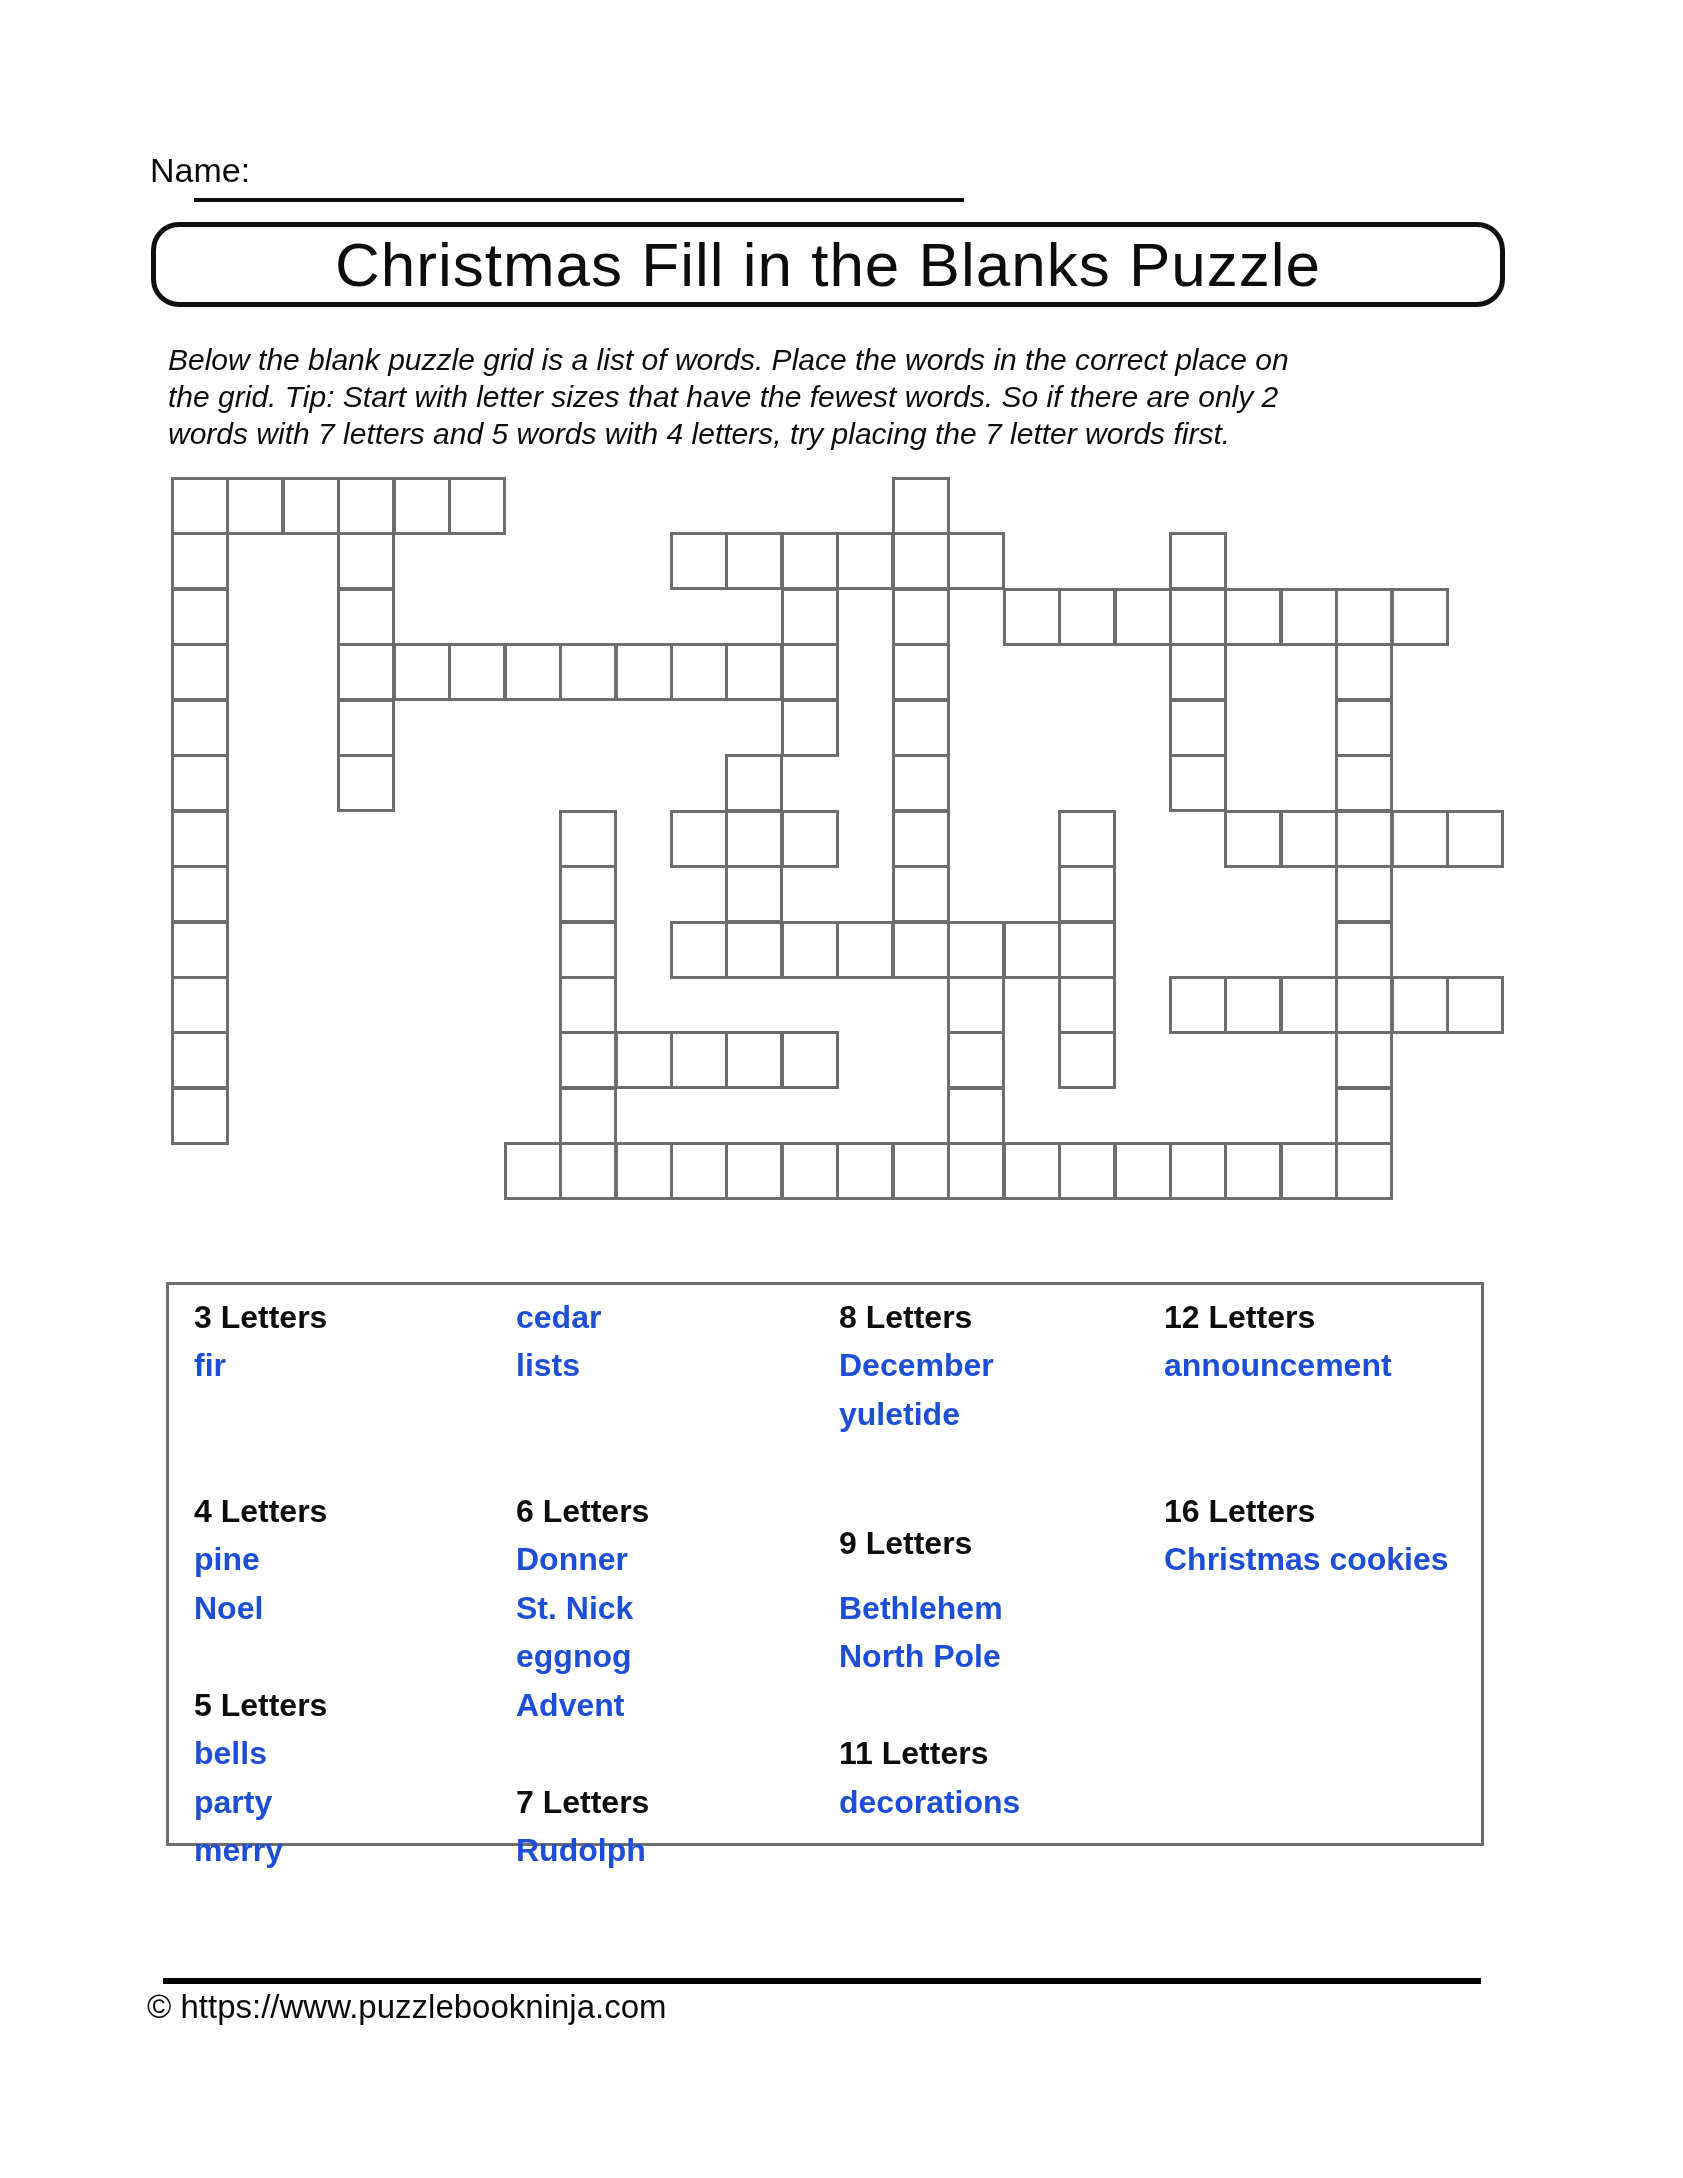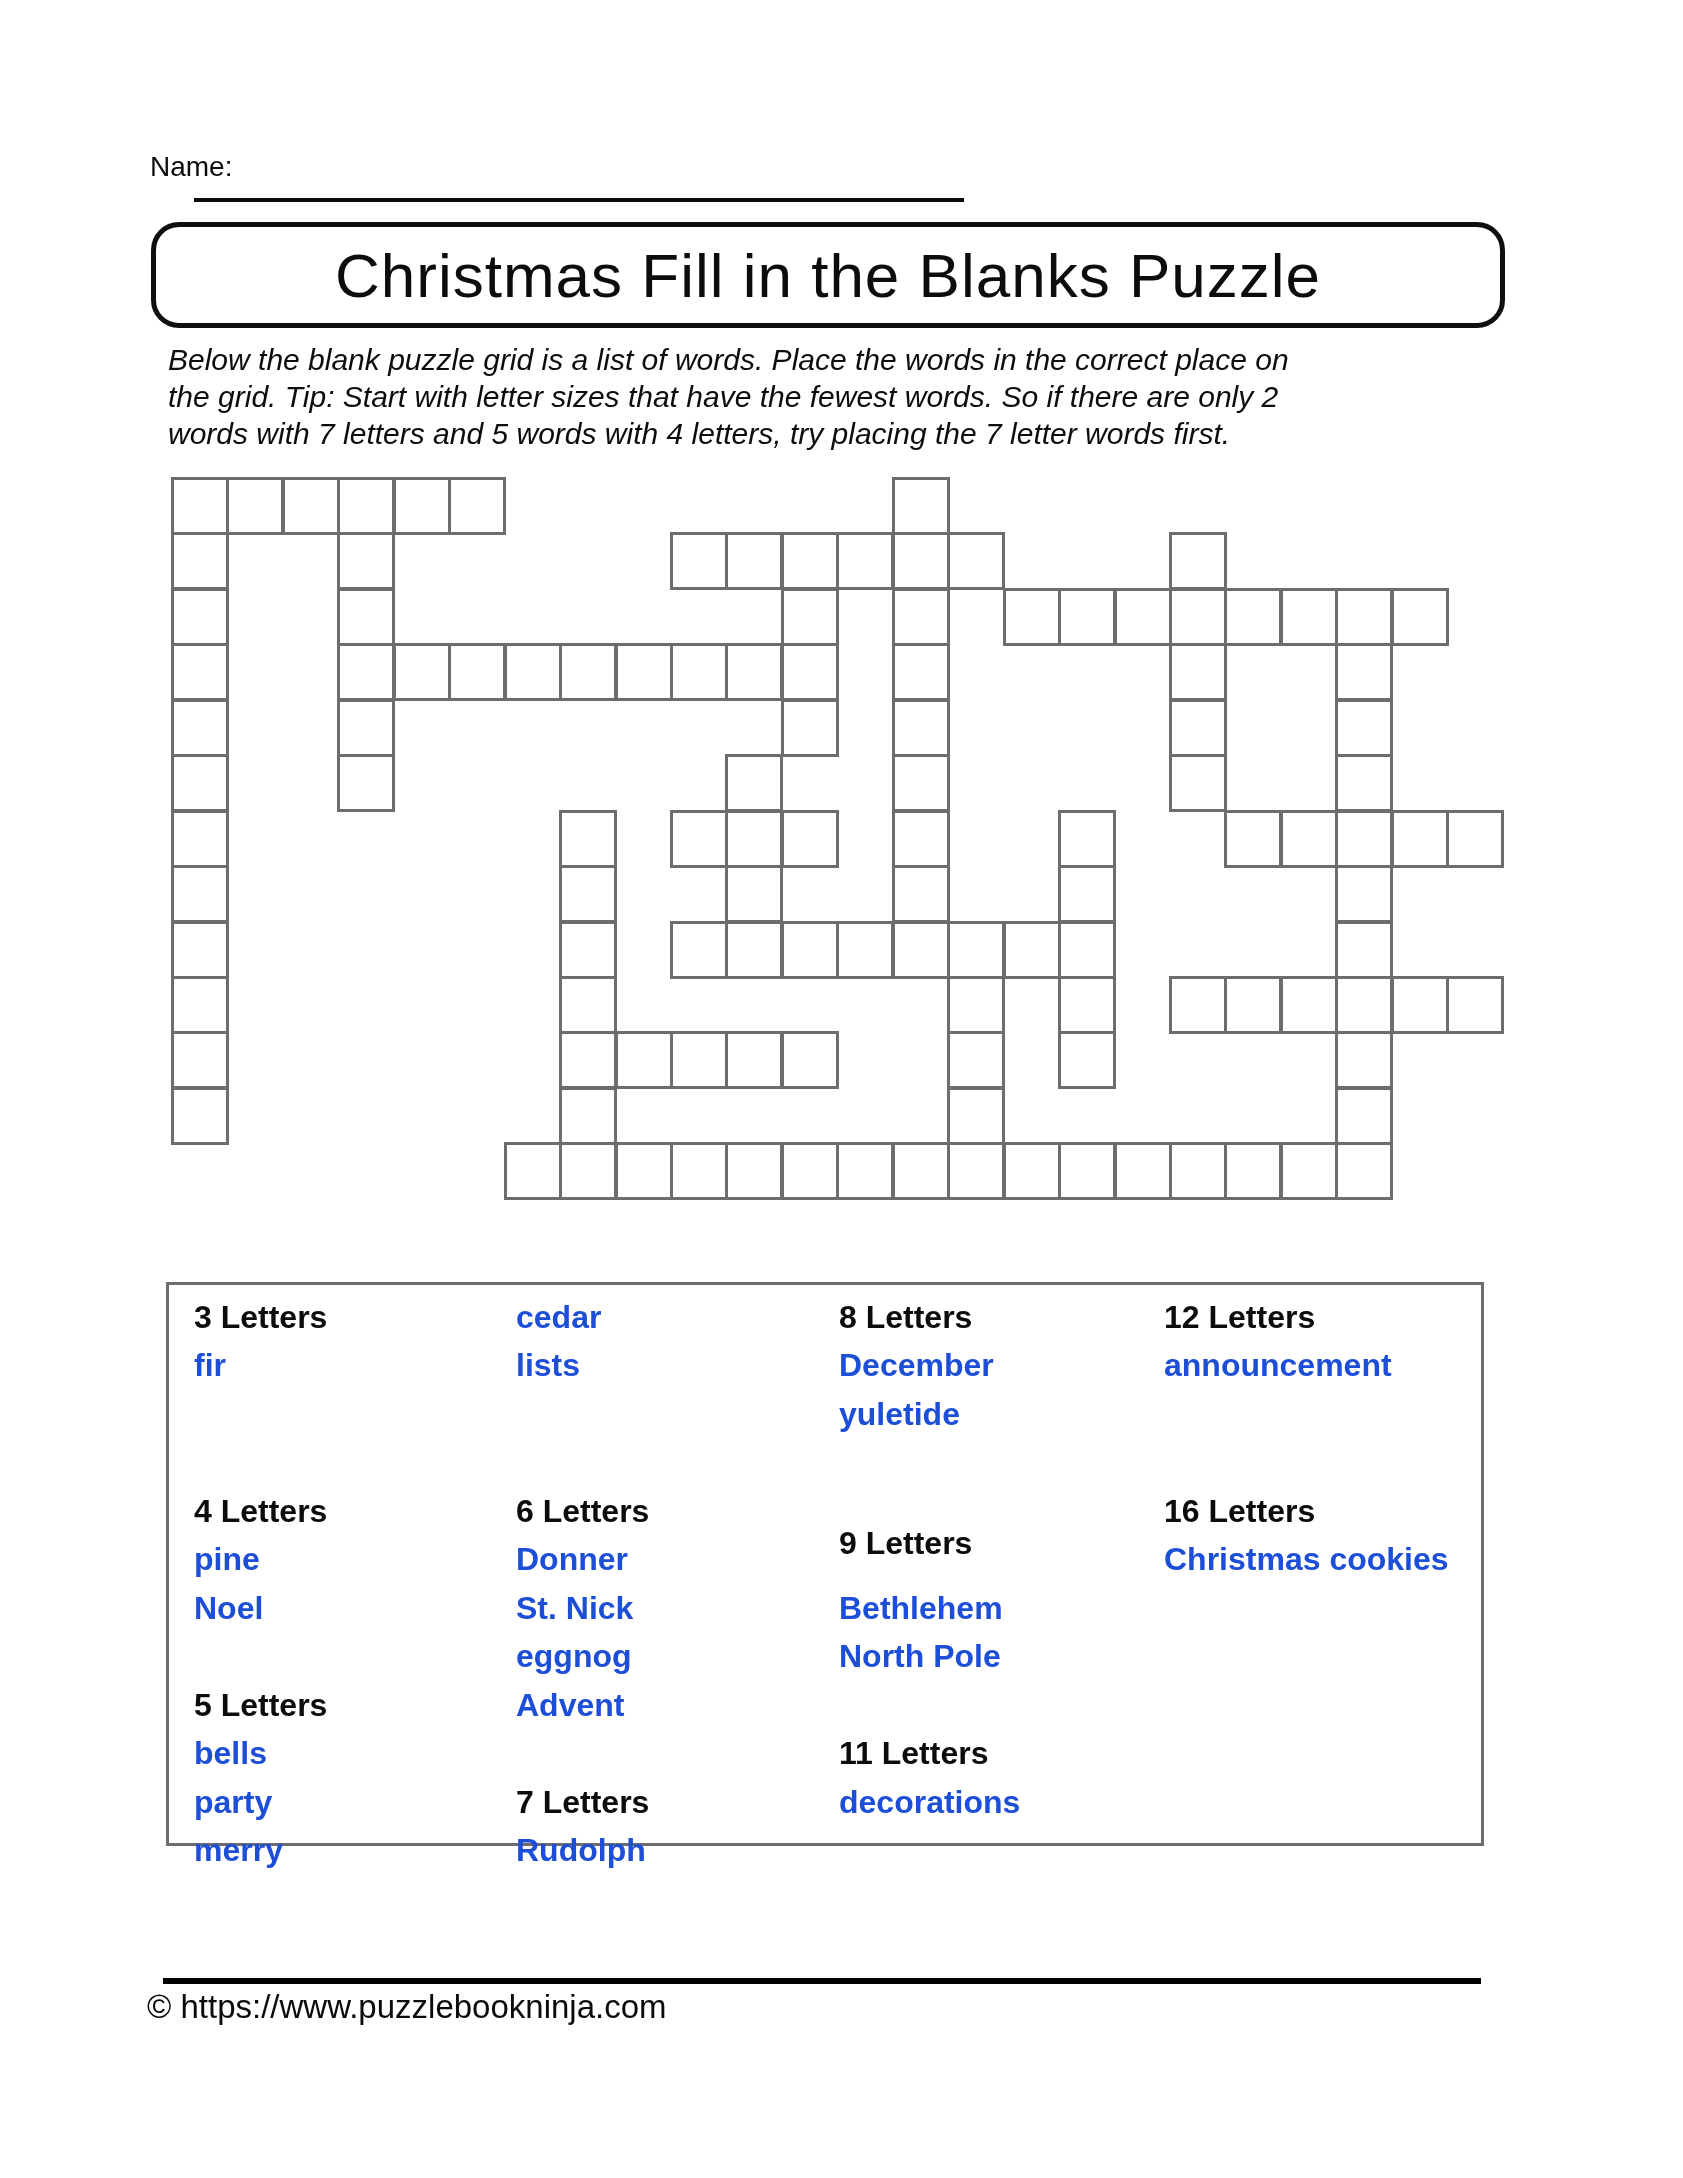--- a/index.html
+++ b/index.html
@@ -2,24 +2,24 @@
 <html style="--grid-line: #6d6d6d; --box-border: #6d6d6d;"><head>
 <meta charset="utf-8">
 <style>
   html,body{margin:0;padding:0;}
   body{
     width:1683px;height:2178px;position:relative;background:#ffffff;
     font-family:"Liberation Sans", sans-serif;color:#111;
     overflow:hidden;
   }
   
-  .name-row{position:absolute;left:150px;top:151px;font-size:28px;color:#0b0b0b;}
+  .name-row{position:absolute;left:150px;top:151px;font-size:34px;color:#0b0b0b;}
   .name-line{position:absolute;left:194px;top:198px;width:770px;border-top:4px solid #0b0b0b;}
   .title-box{
-    position:absolute;left:151px;top:222px;width:1354px;height:106px;
+    position:absolute;left:151px;top:222px;width:1354px;height:85px;
     border:5px solid #0f0f0f;border-radius:28px;box-sizing:border-box;
     display:flex;align-items:center;justify-content:center;
   }
   .title-text{font-size:62px;letter-spacing:1px;color:#0c0c0c;white-space:nowrap;}
   
   .instructions{position:absolute;left:168px;top:341px;font-size:30px;font-style:italic;line-height:37px;color:#0d0d0d;}
   
   .grid{position:absolute;left:171px;top:477px;}
   .cell{
     position:absolute;width:58px;height:58px;box-sizing:border-box;

